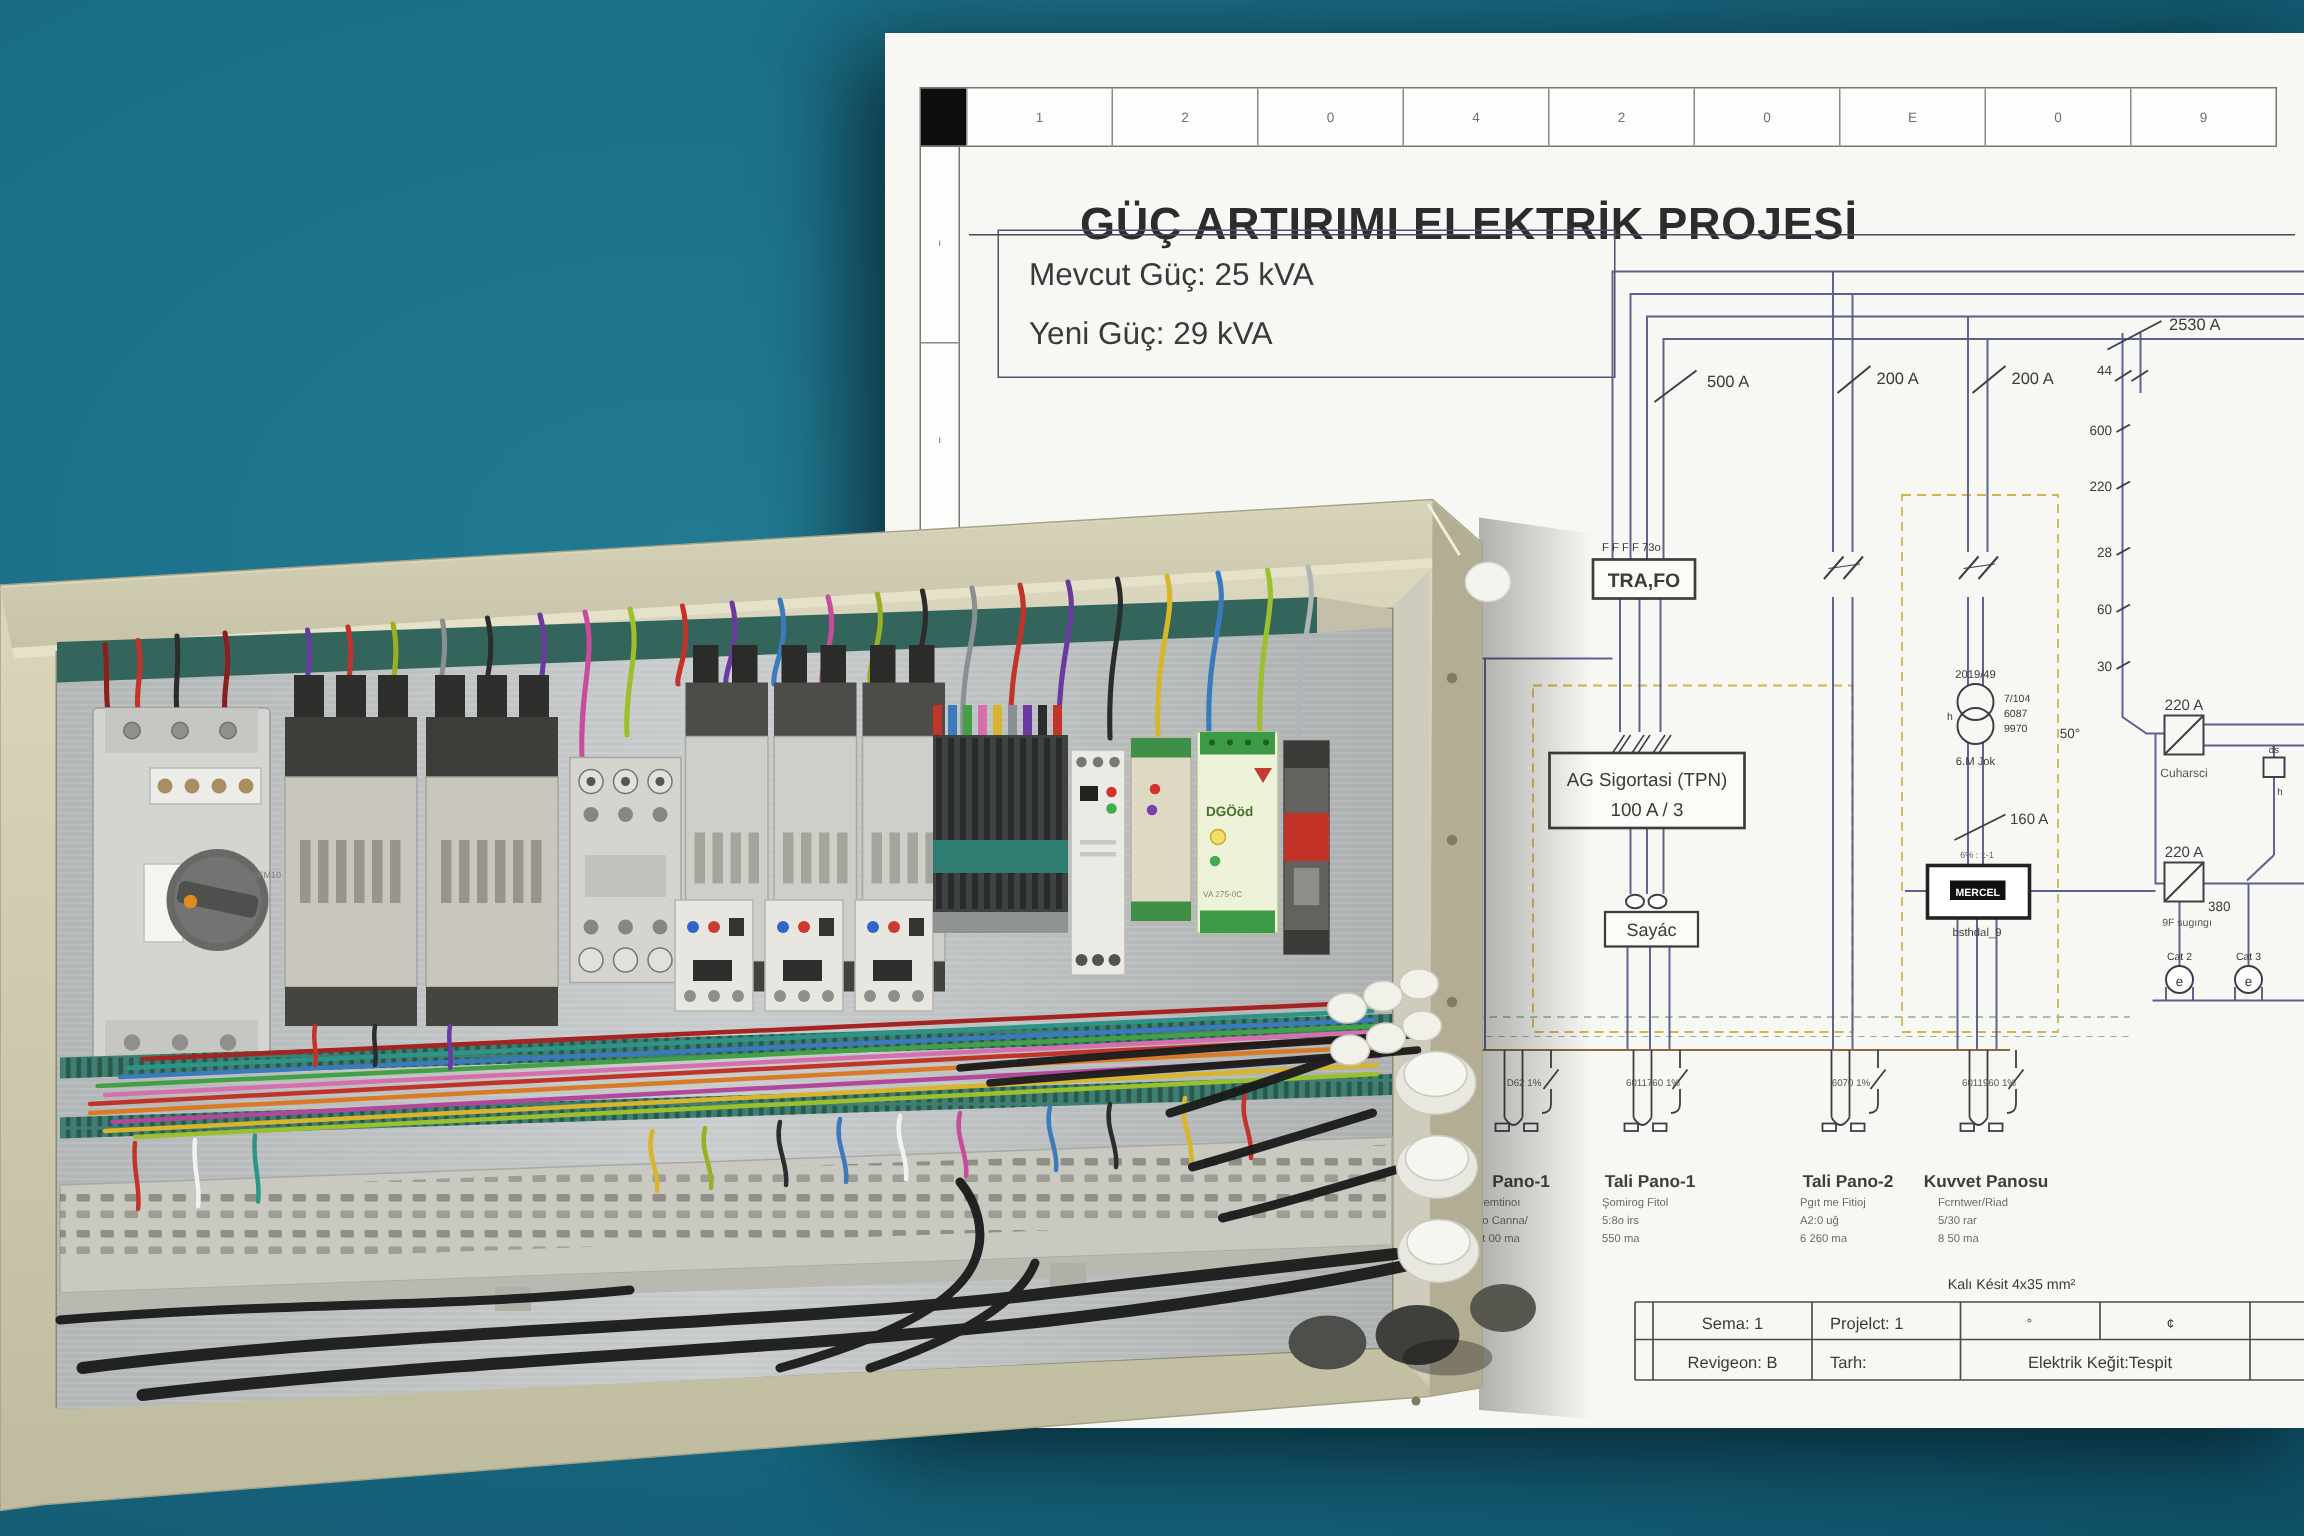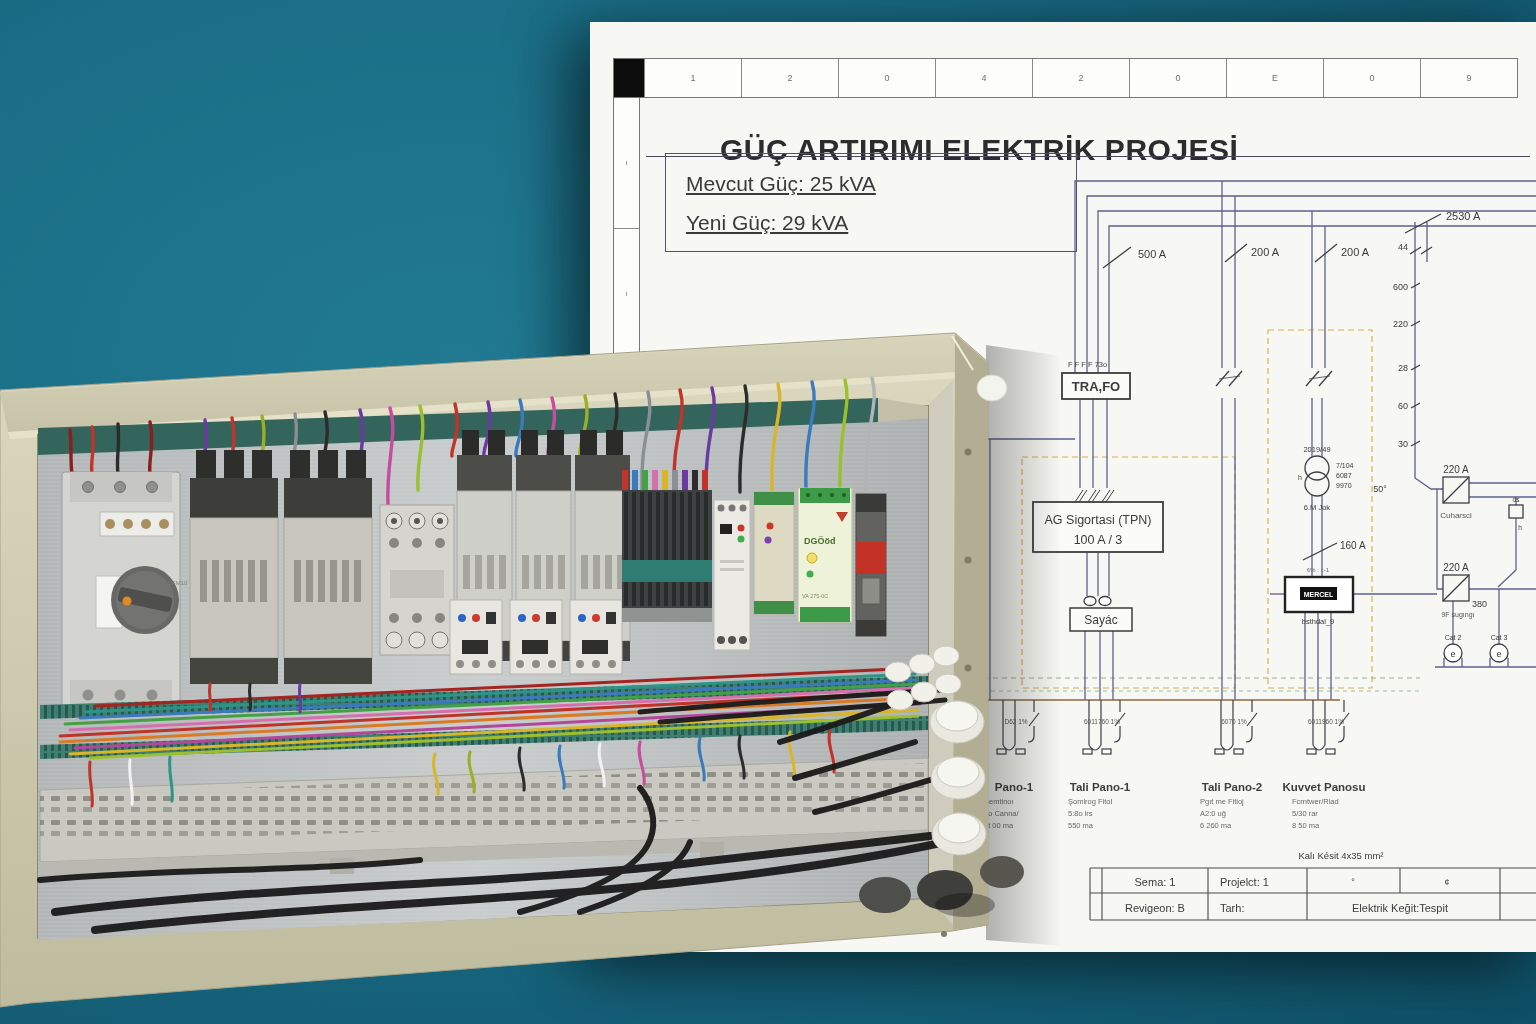--- a/index.html
+++ b/index.html
@@ -40,21 +40,21 @@
   }
   .doc-title{
     position:absolute;left:130px;top:82px;width:730px;text-align:left;
     font-size:30px;font-weight:bold;color:#2c2c2e;letter-spacing:.5px;white-space:nowrap;margin-top:29px;
   }
   .title-rule{position:absolute;left:56px;top:134px;width:884px;border-top:1.5px solid #474760;}
   .info-box{
     position:absolute;left:75px;top:131px;width:412px;height:99px;
     border:1.5px solid #51516e;box-sizing:border-box;padding:10px 0 0 20px;
   }
-  .info-line{font-size:21px;color:#3a3a3c;line-height:39px;white-space:nowrap;text-decoration:underline;}
+  .info-line{font-size:21px;color:#3a3a3c;line-height:39px;white-space:nowrap;}
   
   .cabinet-svg{position:absolute;left:0;top:0;width:1536px;height:1024px;}
   text{font-family:"Liberation Sans", sans-serif;}
 </style>
 </head>
 <body>
 
 <div class="stage">
 
   <div class="paper">

